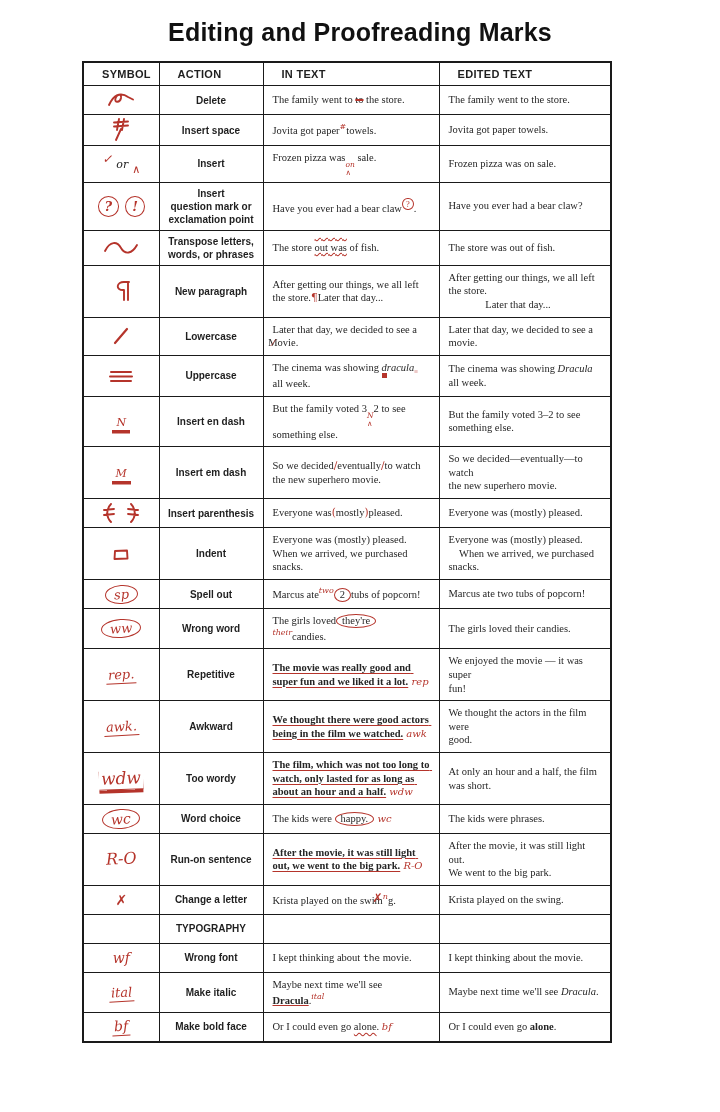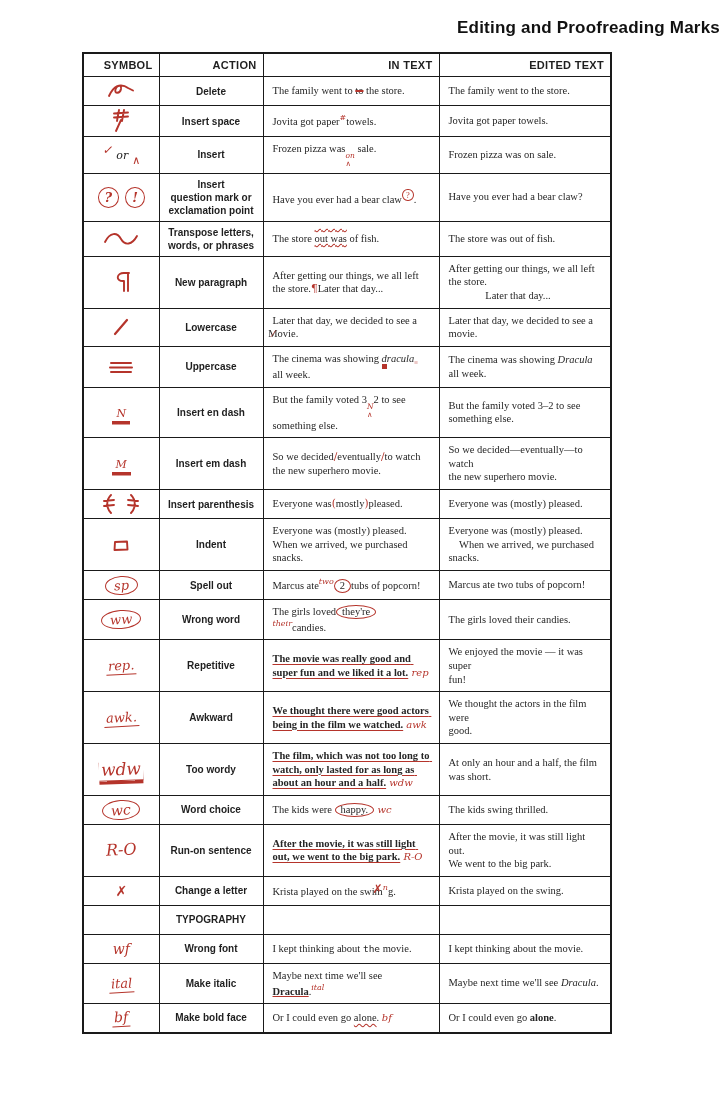--- a/index.html
+++ b/index.html
@@ -1,24 +1,24 @@
 <!DOCTYPE html>
 <html style="--red: #b5342b;"><head>
 <meta charset="utf-8">
 <style>
   :root{ --red:#b5342b; --ink:#1f1f1f; --line:#1a1a1a; }
   html,body{margin:0;padding:0;background:#fff;}
   .page{position:relative;width:720px;height:1112px;background:#fff;overflow:hidden;
         font-family:"Liberation Sans",sans-serif;color:var(--ink);}
-  .page-title{margin:0;padding-top:18px;text-align:right;font-size:17px;font-weight:bold;
+  .page-title{margin:0;padding-top:18px;text-align:center;font-size:25px;font-weight:bold;
         letter-spacing:.2px;color:#111;}
   table.marks{border-collapse:collapse;margin:14px auto 0 82px;width:528px;table-layout:fixed;
         border:2px solid var(--line);}
   table.marks th, table.marks td{border:1.5px solid var(--line);vertical-align:middle;}
-  th{font-size:11px;font-weight:bold;text-align:right;padding:5px 6px;letter-spacing:.3px;}
+  th{font-size:11px;font-weight:bold;text-align:left;padding:5px 18px;letter-spacing:.3px;}
   td.symbol-cell{text-align:center;padding:3px 2px;}
   td.action-cell{font-size:10px;font-weight:bold;text-align:center;padding:4px 6px;
         white-space:pre-line;line-height:1.3;}
   td.text-cell{font-family:"Liberation Serif",serif;font-size:10.5px;line-height:1.3;
         padding:5px 9px;white-space:pre-wrap;color:#262626;height:18px;margin-top:48px;}
   
   .sym-script{color:var(--red);font-family:"DejaVu Serif",serif;font-style:italic;font-size:13px;}
   .sym-oval{display:inline-block;border:1.5px solid var(--red);border-radius:50%;
         padding:1px 8px;transform:rotate(-4deg);}
   .sym-under{display:inline-block;border-bottom:1.5px solid var(--red);padding:0 2px 1px;
@@ -220,21 +220,21 @@
           <td class="symbol-cell" data-name="symbol-cell"><span class="sym-script sym-dunder" data-name="too-wordy-mark">wdw</span></td>
           <td class="action-cell" data-name="action-cell">Too wordy</td>
           <td class="text-cell" data-name="in-text-cell"><span class="seg-runder" data-name="text-segment">The film, which was not too long to watch, only lasted for as long as about an hour and a half.</span><span class="seg-redmark" data-name="red-annotation"> wdw</span></td>
           <td class="text-cell" data-name="edited-text-cell"><span data-name="text-segment">At only an hour and a half, the film
 was short.</span></td>
         </tr>
         <tr data-name="table-row">
           <td class="symbol-cell" data-name="symbol-cell"><span class="sym-script sym-oval" data-name="word-choice-mark">wc</span></td>
           <td class="action-cell" data-name="action-cell">Word choice</td>
           <td class="text-cell" data-name="in-text-cell"><span data-name="text-segment">The kids were </span><span class="seg-circle" data-name="red-annotation">happy.</span><span class="seg-redmark" data-name="red-annotation"> wc</span></td>
-          <td class="text-cell" data-name="edited-text-cell"><span data-name="text-segment">The kids swing thrilled.</span></td>
+          <td class="text-cell" data-name="edited-text-cell"><span data-name="text-segment">The kids were phrases.</span></td>
         </tr>
         <tr data-name="table-row">
           <td class="symbol-cell" data-name="symbol-cell"><span class="sym-script sym-under" data-name="run-on-mark">R-O</span></td>
           <td class="action-cell" data-name="action-cell">Run-on sentence</td>
           <td class="text-cell" data-name="in-text-cell"><span class="seg-runder" data-name="text-segment">After the movie, it was still light out, we went to the big park.</span><span class="seg-redmark" data-name="red-annotation"> R-O</span></td>
           <td class="text-cell" data-name="edited-text-cell"><span data-name="text-segment">After the movie, it was still light out.
 We went to the big park.</span></td>
         </tr>
         <tr data-name="table-row">
           <td class="symbol-cell" data-name="symbol-cell"><span class="sym-script" data-name="change-letter-mark">✗</span></td>

